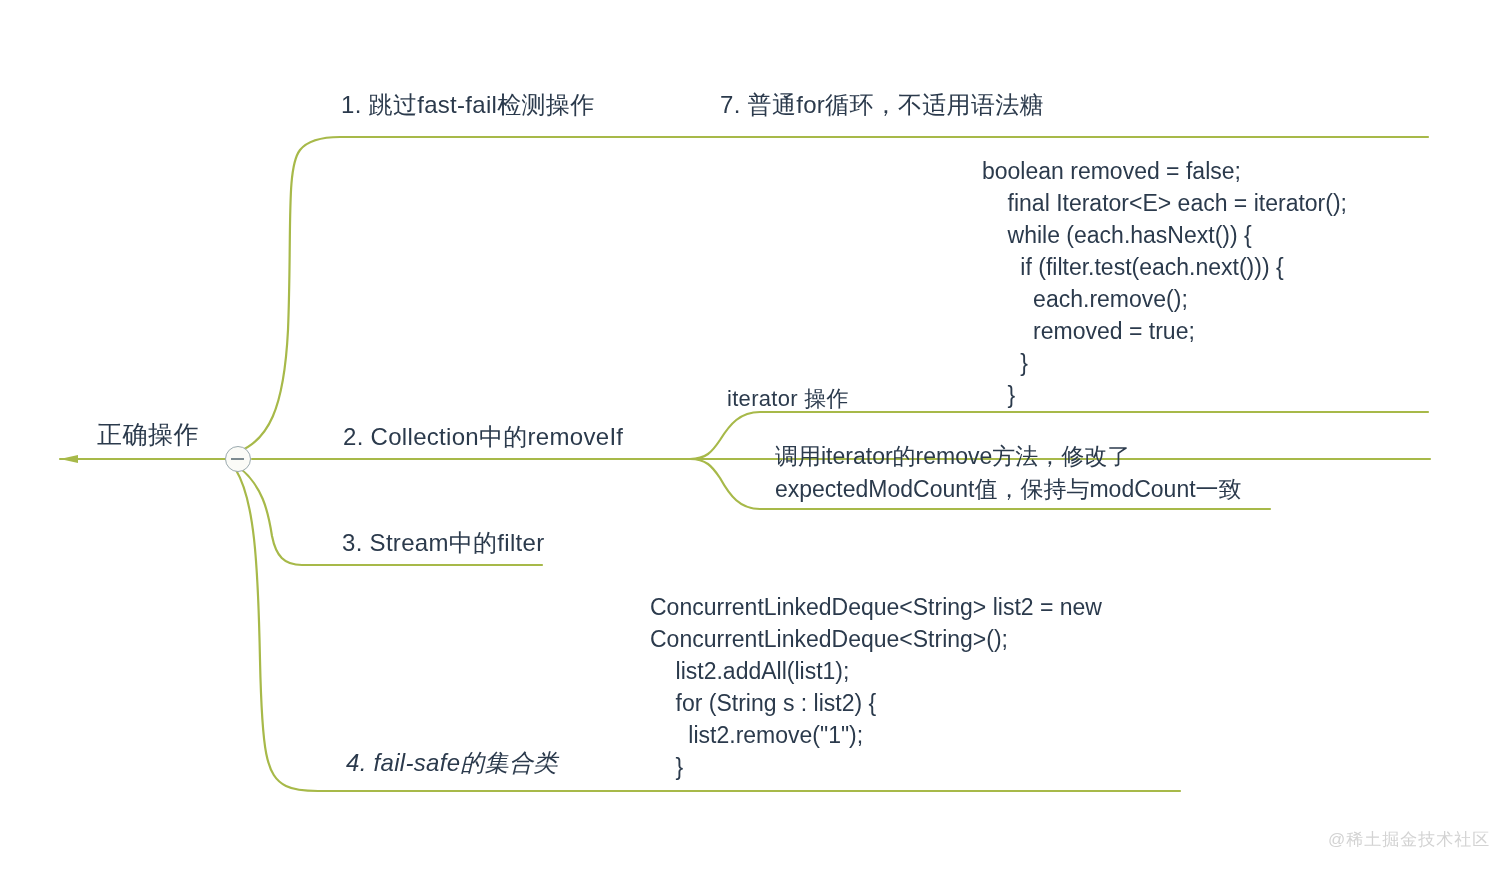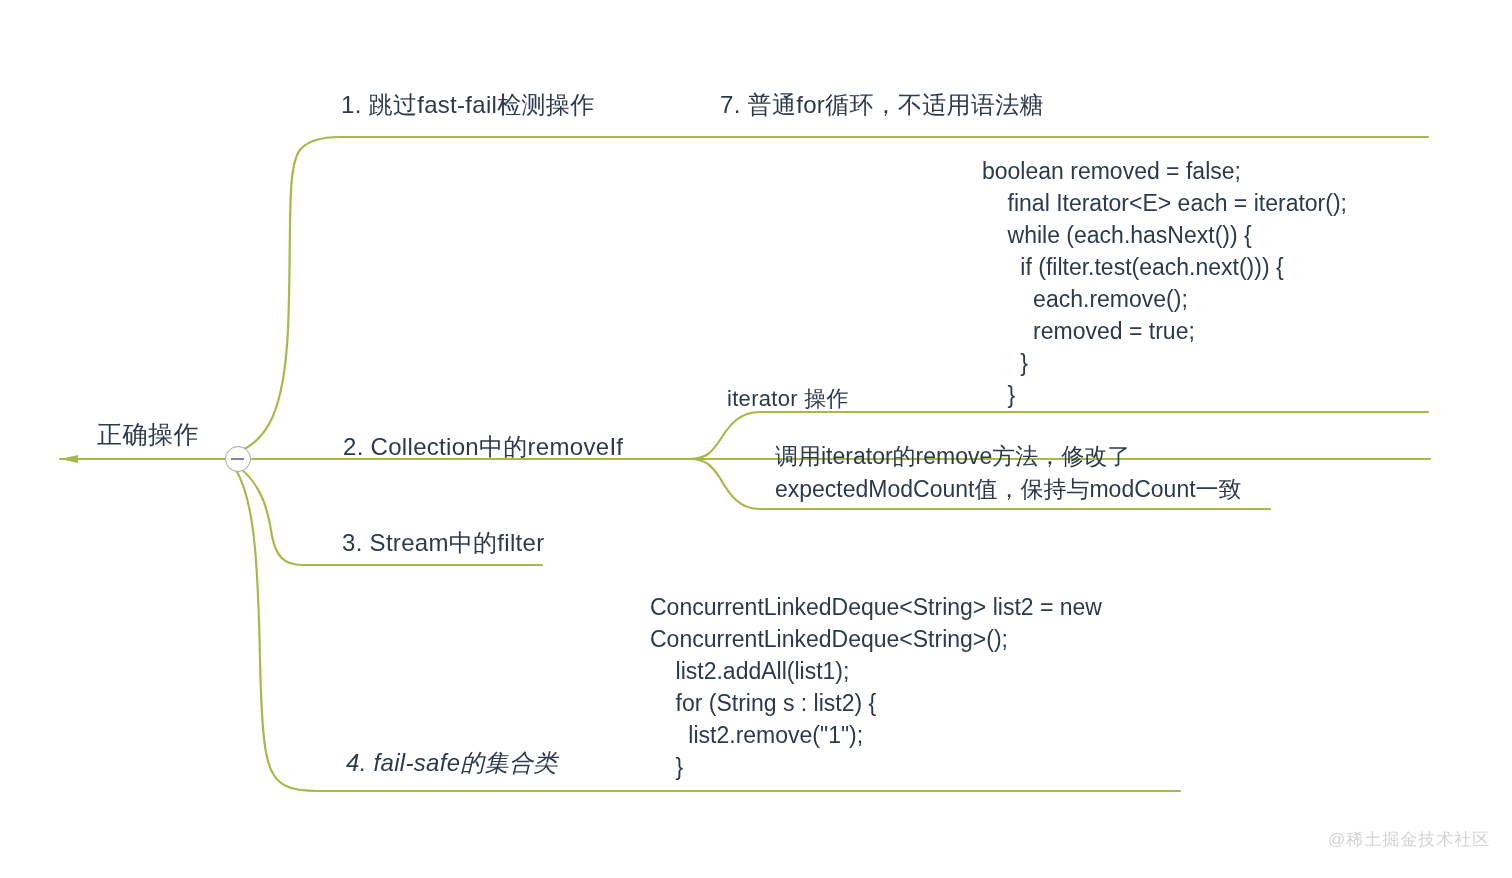--- a/index.html
+++ b/index.html
@@ -121,21 +121,21 @@
   <div class="node-text branch-label" style="left:692px; top:93px;">7. 普通for循环，不适用语法糖</div>
   <div class="code-block" style="left:982px; top:155px;">boolean removed = false;
     final Iterator&lt;E&gt; each = iterator();
     while (each.hasNext()) {
       if (filter.test(each.next())) {
         each.remove();
         removed = true;
       }
     }</div>
 
-  <div class="node-text branch-label" style="left:315px; top:435px;">2. Collection中的removeIf</div>
+  <div class="node-text branch-label" style="left:315px; top:425px;">2. Collection中的removeIf</div>
 
   <div class="node-text sub-label" style="left:727px; top:388px;">iterator 操作</div>
   <div class="desc-block" style="left:727px; top:440px;">调用iterator的remove方法，修改了
 expectedModCount值，保持与modCount一致</div>
 
   <div class="node-text branch-label" style="left:314px; top:531px;">3. Stream中的filter</div>
 
   <div class="node-text branch-label" style="left:318px; top:751px;font-style:italic;">4. fail-safe的集合类</div>
   <div class="code-block" style="left:650px; top:591px;">ConcurrentLinkedDeque&lt;String&gt; list2 = new
 ConcurrentLinkedDeque&lt;String&gt;();

